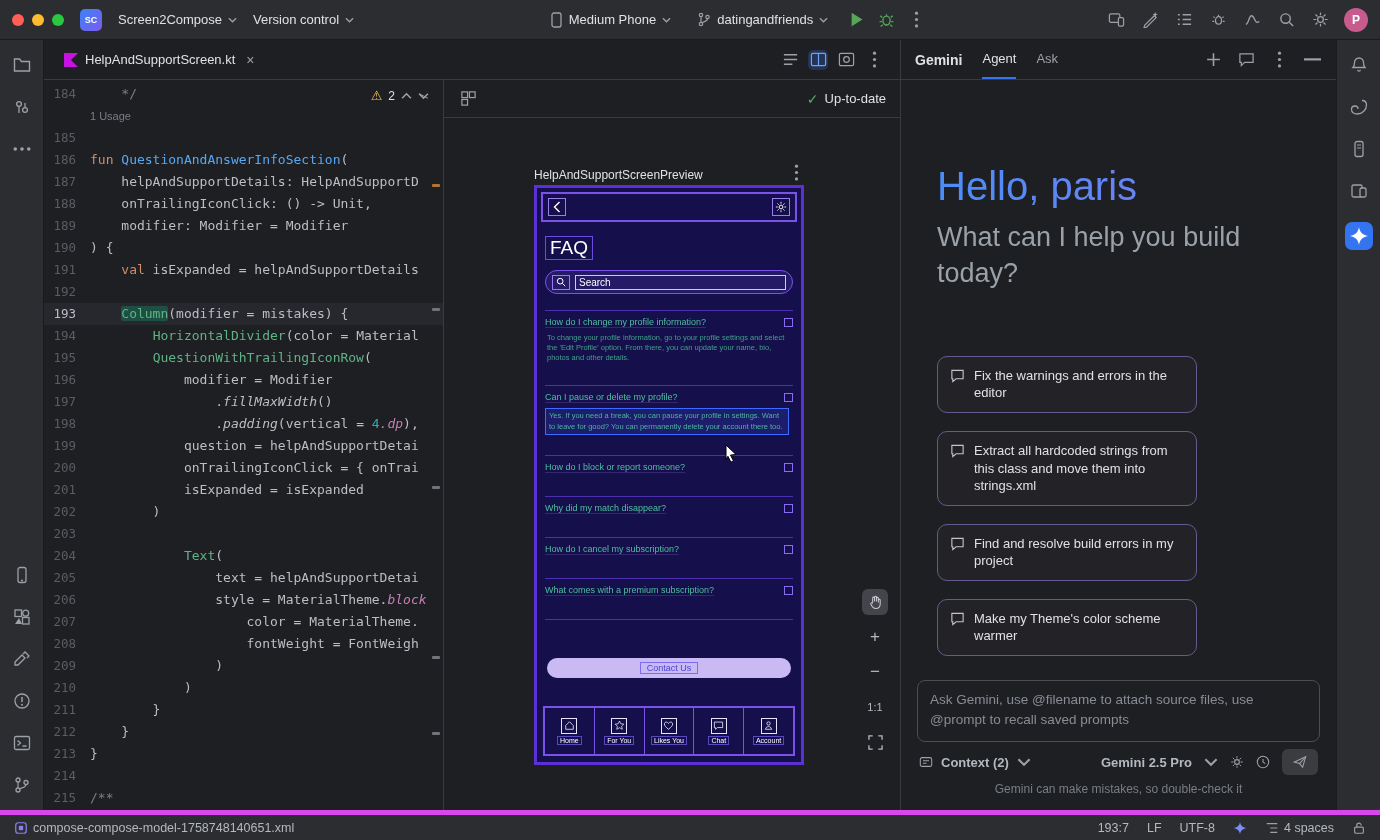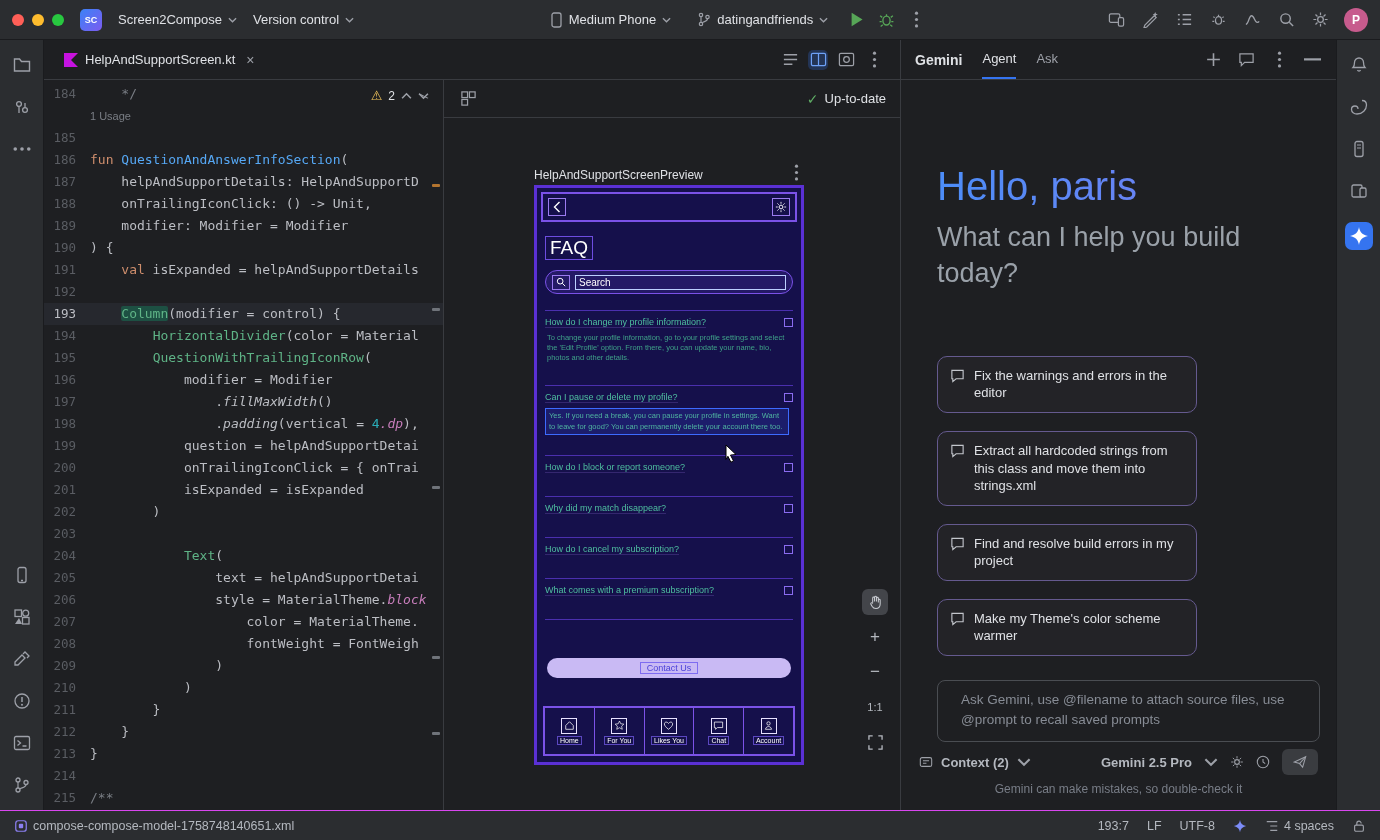--- a/index.html
+++ b/index.html
@@ -105,29 +105,29 @@
   .gtab { font-size:13px; color:#9da0a8; height:100%; display:flex; align-items:center; border-bottom:2px solid transparent;}
   .gtab.active { color:#dfe1e5; border-bottom-color:#3574f0;}
   .ghead-actions { margin-left:auto; display:flex; gap:13px; align-items:center;}
   .gbody { flex:1; padding:84px 36px 0; overflow:hidden;}
   .greeting { font-size:40px; background:linear-gradient(90deg,#4c8df8,#7d7df2); -webkit-background-clip:text; background-clip:text; color:transparent; }
   .gsubtitle { font-size:27px; color:#9aa1a9; margin-top:10px; width:330px; line-height:1.35;}
   .cards { margin-top:64px; display:flex; flex-direction:column; gap:18px;}
   .card { width:260px; border:1px solid #655a8f; border-radius:10px; padding:10px 12px; display:flex; gap:9px; font-size:13px; line-height:1.35; color:#dfe1e5; background:#232327;}
   .card svg { width:15px; height:15px; flex:0 0 15px; margin-top:1px;}
   .gbottom { position:absolute; left:16px; right:16px; bottom:10px;}
-  .ginput { border:1px solid #4a4d52; border-radius:8px; min-height:62px; padding:9px 23px; font-size:13.5px; color:#878c95; line-height:1.45;margin-left:20px;}
+  .ginput { border:1px solid #4a4d52; border-radius:8px; min-height:62px; padding:9px 12px; font-size:13.5px; color:#878c95; line-height:1.45;}
   .gcontrols { display:flex; align-items:center; height:40px; gap:8px; font-size:13px; color:#b4b8bf; padding:0 2px;font-weight:bold;}
   .gcontrols .right { margin-left:auto; display:flex; align-items:center; gap:12px;}
   .gcontrols svg { width:14px; height:14px; color:#9da0a8;}
   .send-btn { width:36px; height:26px; background:#3a3c40; border-radius:6px; display:flex; align-items:center; justify-content:center;}
   .gfooter { text-align:center; font-size:12px; color:#787d87; height:18px;}
 
   
-  .statusbar { height:30px; flex:0 0 30px; background:#2b2d30; border-top:1px solid #d946ef; display:flex; align-items:center; padding:0 14px; font-size:12.5px; color:#b4b8bf;}
+  .statusbar { height:30px; flex:0 0 30px; background:#2b2d30; border-top:5px solid #d946ef; display:flex; align-items:center; padding:0 14px; font-size:12.5px; color:#b4b8bf;}
   .sb-right { margin-left:auto; display:flex; align-items:center; gap:18px;}
   .sb-item { display:flex; align-items:center; gap:5px;}
   .statusbar svg { width:14px; height:14px; }
 
   .cursor { position:absolute; left:722px; top:444px; z-index:99; pointer-events:none;}
 </style>
 </head>
 <body>
 
 <div class="app">
@@ -357,21 +357,21 @@
               <div class="code-row"><span class="gutter">184</span><span class="code-text"><span class="cm">    */</span></span></div>
               <div class="code-row"><span class="gutter"></span><span class="code-text"><span class="inlay">1 Usage</span></span></div>
               <div class="code-row"><span class="gutter">185</span></div>
               <div class="code-row"><span class="gutter">186</span><span class="code-text"><span class="k">fun </span><span class="fn">QuestionAndAnswerInfoSection</span><span class="p">(</span></span></div>
               <div class="code-row"><span class="gutter">187</span><span class="code-text"><span class="p">    helpAndSupportDetails: HelpAndSupportD</span></span></div>
               <div class="code-row"><span class="gutter">188</span><span class="code-text"><span class="p">    onTrailingIconClick: () -&gt; Unit,</span></span></div>
               <div class="code-row"><span class="gutter">189</span><span class="code-text"><span class="p">    modifier: Modifier = Modifier</span></span></div>
               <div class="code-row"><span class="gutter">190</span><span class="code-text"><span class="p">) {</span></span></div>
               <div class="code-row"><span class="gutter">191</span><span class="code-text"><span class="p">    </span><span class="k">val</span><span class="p"> isExpanded = helpAndSupportDetails</span></span></div>
               <div class="code-row"><span class="gutter">192</span><span class="code-text"></span></div>
-              <div class="code-row current"><span class="gutter">193</span><span class="code-text"><span class="p">    </span><span class="cc hl">Column</span><span class="p">(modifier = control) {</span></span></div>
+              <div class="code-row current"><span class="gutter">193</span><span class="code-text"><span class="p">    </span><span class="cc hl">Column</span><span class="p">(modifier = mistakes) {</span></span></div>
               <div class="code-row"><span class="gutter">194</span><span class="code-text"><span class="p">        </span><span class="cc">HorizontalDivider</span><span class="p">(color = Material</span></span></div>
               <div class="code-row"><span class="gutter">195</span><span class="code-text"><span class="p">        </span><span class="cc">QuestionWithTrailingIconRow</span><span class="p">(</span></span></div>
               <div class="code-row"><span class="gutter">196</span><span class="code-text"><span class="p">            modifier = Modifier</span></span></div>
               <div class="code-row"><span class="gutter">197</span><span class="code-text"><span class="p">                .</span><span class="it">fillMaxWidth</span><span class="p">()</span></span></div>
               <div class="code-row"><span class="gutter">198</span><span class="code-text"><span class="p">                .</span><span class="it">padding</span><span class="p">(vertical = </span><span class="num">4</span><span class="prop">.dp</span><span class="p">),</span></span></div>
               <div class="code-row"><span class="gutter">199</span><span class="code-text"><span class="p">            question = helpAndSupportDetai</span></span></div>
               <div class="code-row"><span class="gutter">200</span><span class="code-text"><span class="p">            onTrailingIconClick = { onTrai</span></span></div>
               <div class="code-row"><span class="gutter">201</span><span class="code-text"><span class="p">            isExpanded = isExpanded</span></span></div>
               <div class="code-row"><span class="gutter">202</span><span class="code-text"><span class="p">        )</span></span></div>
               <div class="code-row"><span class="gutter">203</span></div>

